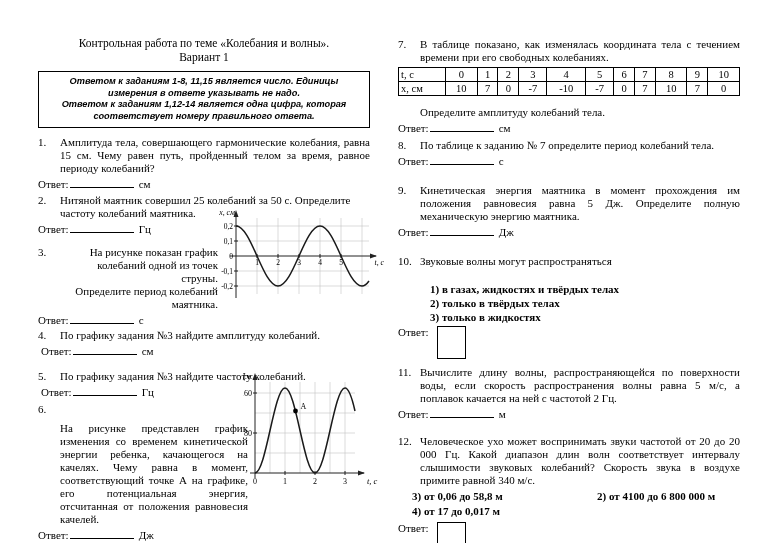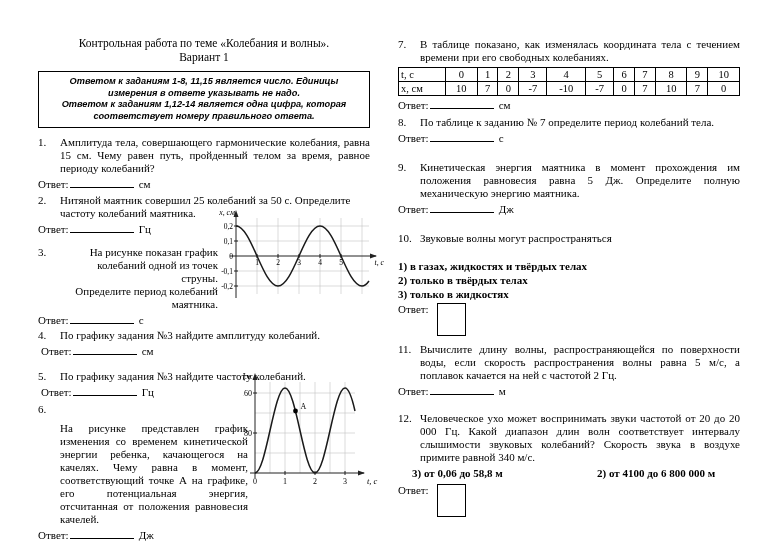--- a/index.html
+++ b/index.html
@@ -12,21 +12,21 @@
          font-weight:bold;font-style:italic;font-size:9.2px;line-height:11.6px;text-align:center;}
   .q{display:flex;}
   .qnum{flex:none;width:22px;}
   .qtext{flex:1;}
   .just{text-align:justify;}
   .ansline{margin-top:2px;}
   .blank{display:inline-block;width:64px;border-bottom:1px solid #000;height:10px;margin-left:1px;}
   .unit{margin-left:5px;}
   .ansbox{display:inline-block;width:27px;height:31px;border:1px solid #000;margin-left:8px;vertical-align:top;}
   .boxline{height:36px;}
-  .opts10 div{font-weight:bold;line-height:14px;}
+  .opts10 div{font-weight:bold;line-height:14px;margin-left:32px;}
   .opts12{display:grid;grid-template-columns:185px 1fr;margin-left:14px;font-weight:bold;line-height:15px;}
   table.t7{border-collapse:collapse;width:100%;margin-top:3px;font-size:10.5px;}
   table.t7 td{border:1px solid #000;text-align:center;height:13px;padding:0 2px;line-height:12px;}
   table.t7 td.hd{text-align:left;width:42px;}
   .graph1{position:absolute;top:172px;right:-16px;}
   .graph2{position:absolute;top:334px;right:-21px;}
   .grid{stroke:#c2c2c2;stroke-width:0.6;}
   .ax{stroke:#222;stroke-width:1;}
   .curve{stroke:#1a1a1a;stroke-width:1.5;fill:none;}
   .tick{font-size:7.5px;font-family:"Liberation Serif",serif;fill:#000;}
@@ -218,20 +218,21 @@
             <td>-7</td>
         <td>0</td>
             <td>7</td>
         <td>10</td>
             <td>7</td>
         <td>0</td>
       </tr>
     </tbody>
       </table>
 
+    <div class="mt10" style="margin-left:22px;">Определите амплитуду колебаний тела.</div>
     <div class="ansline">
       <span>Ответ:</span><span class="blank"></span><span class="unit">см</span>
     </div>
 
     <div class="q mt4">
       <span class="qnum">8.</span>
       <span class="qtext">По таблице к заданию № 7 определите период колебаний тела.</span>
     </div>
     <div class="ansline">
       <span>Ответ:</span><span class="blank"></span><span class="unit">с</span>
@@ -266,19 +267,20 @@
       <span>Ответ:</span><span class="blank"></span><span class="unit">м</span>
     </div>
 
     <div class="q mt14">
       <span class="qnum">12.</span>
       <span class="qtext just">Человеческое ухо может воспринимать звуки частотой от 20 до 20 000 Гц. Какой диапазон длин волн соответствует интервалу слышимости звуковых колебаний? Скорость звука в воздухе примите равной 340 м/с.</span>
     </div>
     <div class="opts12 mt2">
       <div>3)   от 0,06 до 58,8 м</div>
       <div>2)   от 4100 до 6 800 000 м</div>
+      <div>4)   от 17 до 0,017 м</div>
     </div>
     <div class="ansline boxline mt3">
       <span>Ответ:</span><span class="ansbox"></span>
     </div>
   </div>
 
 </div>
 
 </body></html>

